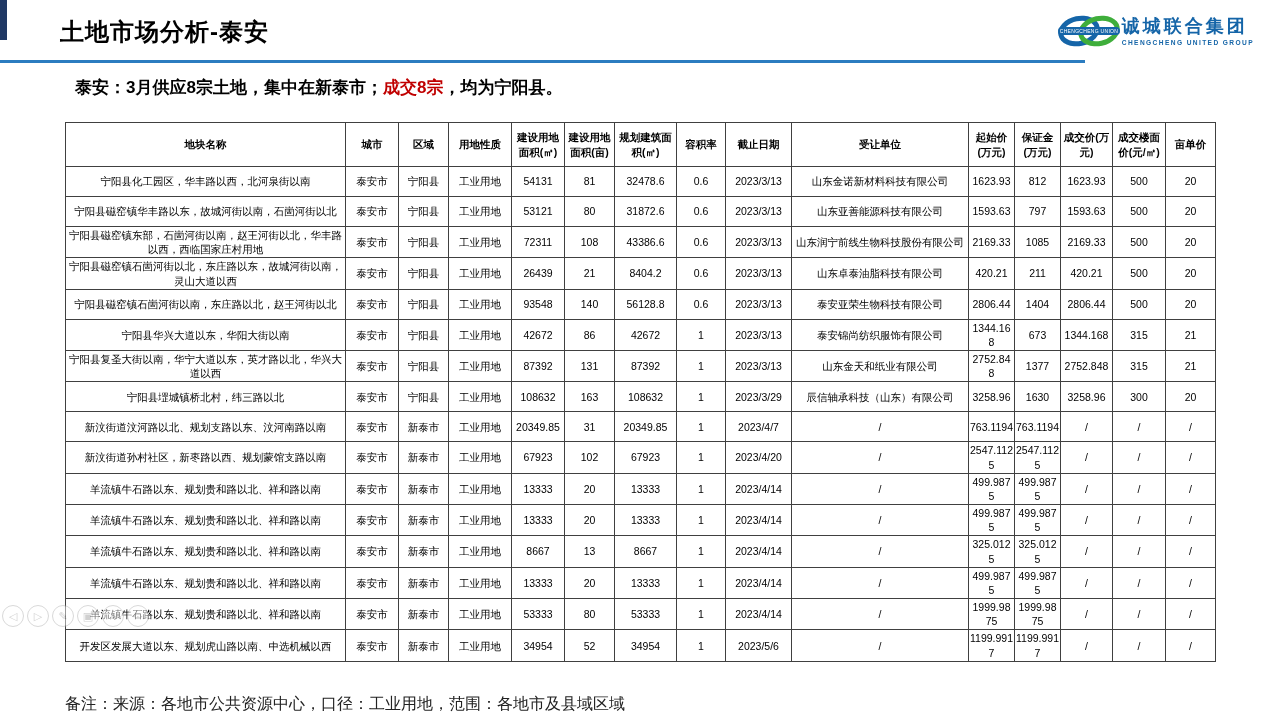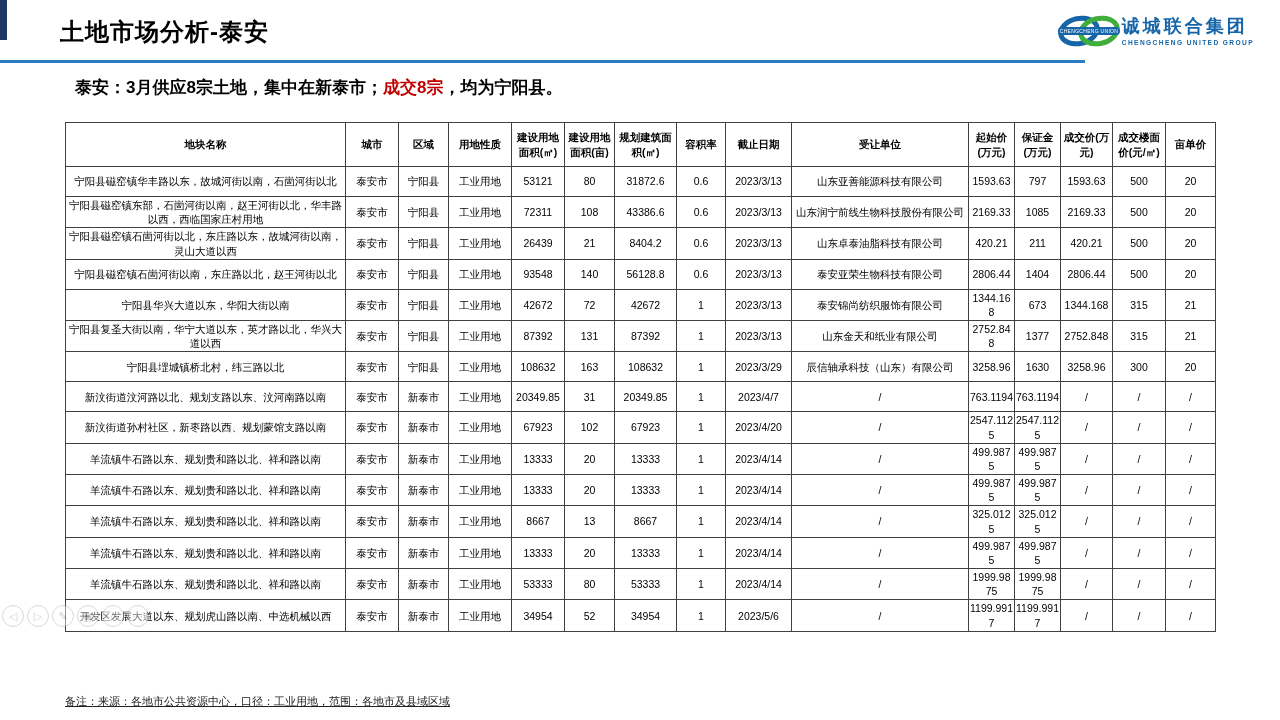--- a/index.html
+++ b/index.html
@@ -30,21 +30,21 @@
 
   
   .tbl-wrap { position:absolute; left:65px; top:122px; width:1150px; }
   table { width:1150px; border-collapse:collapse; table-layout:fixed; font-size:10.5px;padding-left:11px; }
   th,td { border:1px solid #404040; text-align:center; vertical-align:middle;
           padding:1px 1px; line-height:1.35; word-break:break-all; }
   th { font-weight:bold; height:44px; background:#fff; }
   td { height:30px; }
 
   
-  .note { position:absolute; left:65px; top:694px; font-size:11px; color:#222;text-decoration:underline; }
+  .note { position:absolute; left:65px; top:694px; font-size:16px; color:#222; }
 
   
   .controls { position:absolute; left:2px; bottom:-11px; display:flex; gap:3px; opacity:.45; }
   .ctl { width:22px; height:22px; border:1px solid #aaa; border-radius:50%; color:#999;
          font-size:11px; display:flex; align-items:center; justify-content:center; background:#fff; }
 </style>
 </head>
 <body>
 
 <div class="slide">
@@ -102,20 +102,37 @@
             <th>受让单位</th>
             <th>起始价(万元)</th>
             <th>保证金(万元)</th>
             <th>成交价(万元)</th>
             <th>成交楼面价(元/㎡)</th>
             <th>亩单价</th>
           </tr>
         </thead>
       <tbody id="body-rows">
           <tr>
+            <td>宁阳县化工园区，华丰路以西，北河泉街以南</td>
+            <td>泰安市</td>
+            <td>宁阳县</td>
+            <td>工业用地</td>
+            <td>54131</td>
+            <td>81</td>
+            <td>32478.6</td>
+            <td>0.6</td>
+            <td>2023/3/13</td>
+            <td>山东金诺新材料科技有限公司</td>
+            <td>1623.93</td>
+            <td>812</td>
+            <td>1623.93</td>
+            <td>500</td>
+            <td>20</td>
+          </tr>
+          <tr>
             <td>宁阳县磁窑镇华丰路以东，故城河街以南，石崮河街以北</td>
             <td>泰安市</td>
             <td>宁阳县</td>
             <td>工业用地</td>
             <td>53121</td>
             <td>80</td>
             <td>31872.6</td>
             <td>0.6</td>
             <td>2023/3/13</td>
             <td>山东亚善能源科技有限公司</td>
@@ -175,21 +192,21 @@
             <td>2806.44</td>
             <td>500</td>
             <td>20</td>
           </tr>
           <tr>
             <td>宁阳县华兴大道以东，华阳大街以南</td>
             <td>泰安市</td>
             <td>宁阳县</td>
             <td>工业用地</td>
             <td>42672</td>
-            <td>72</td>
+            <td>86</td>
             <td>42672</td>
             <td>1</td>
             <td>2023/3/13</td>
             <td>泰安锦尚纺织服饰有限公司</td>
             <td>1344.168</td>
             <td>673</td>
             <td>1344.168</td>
             <td>315</td>
             <td>21</td>
           </tr>

